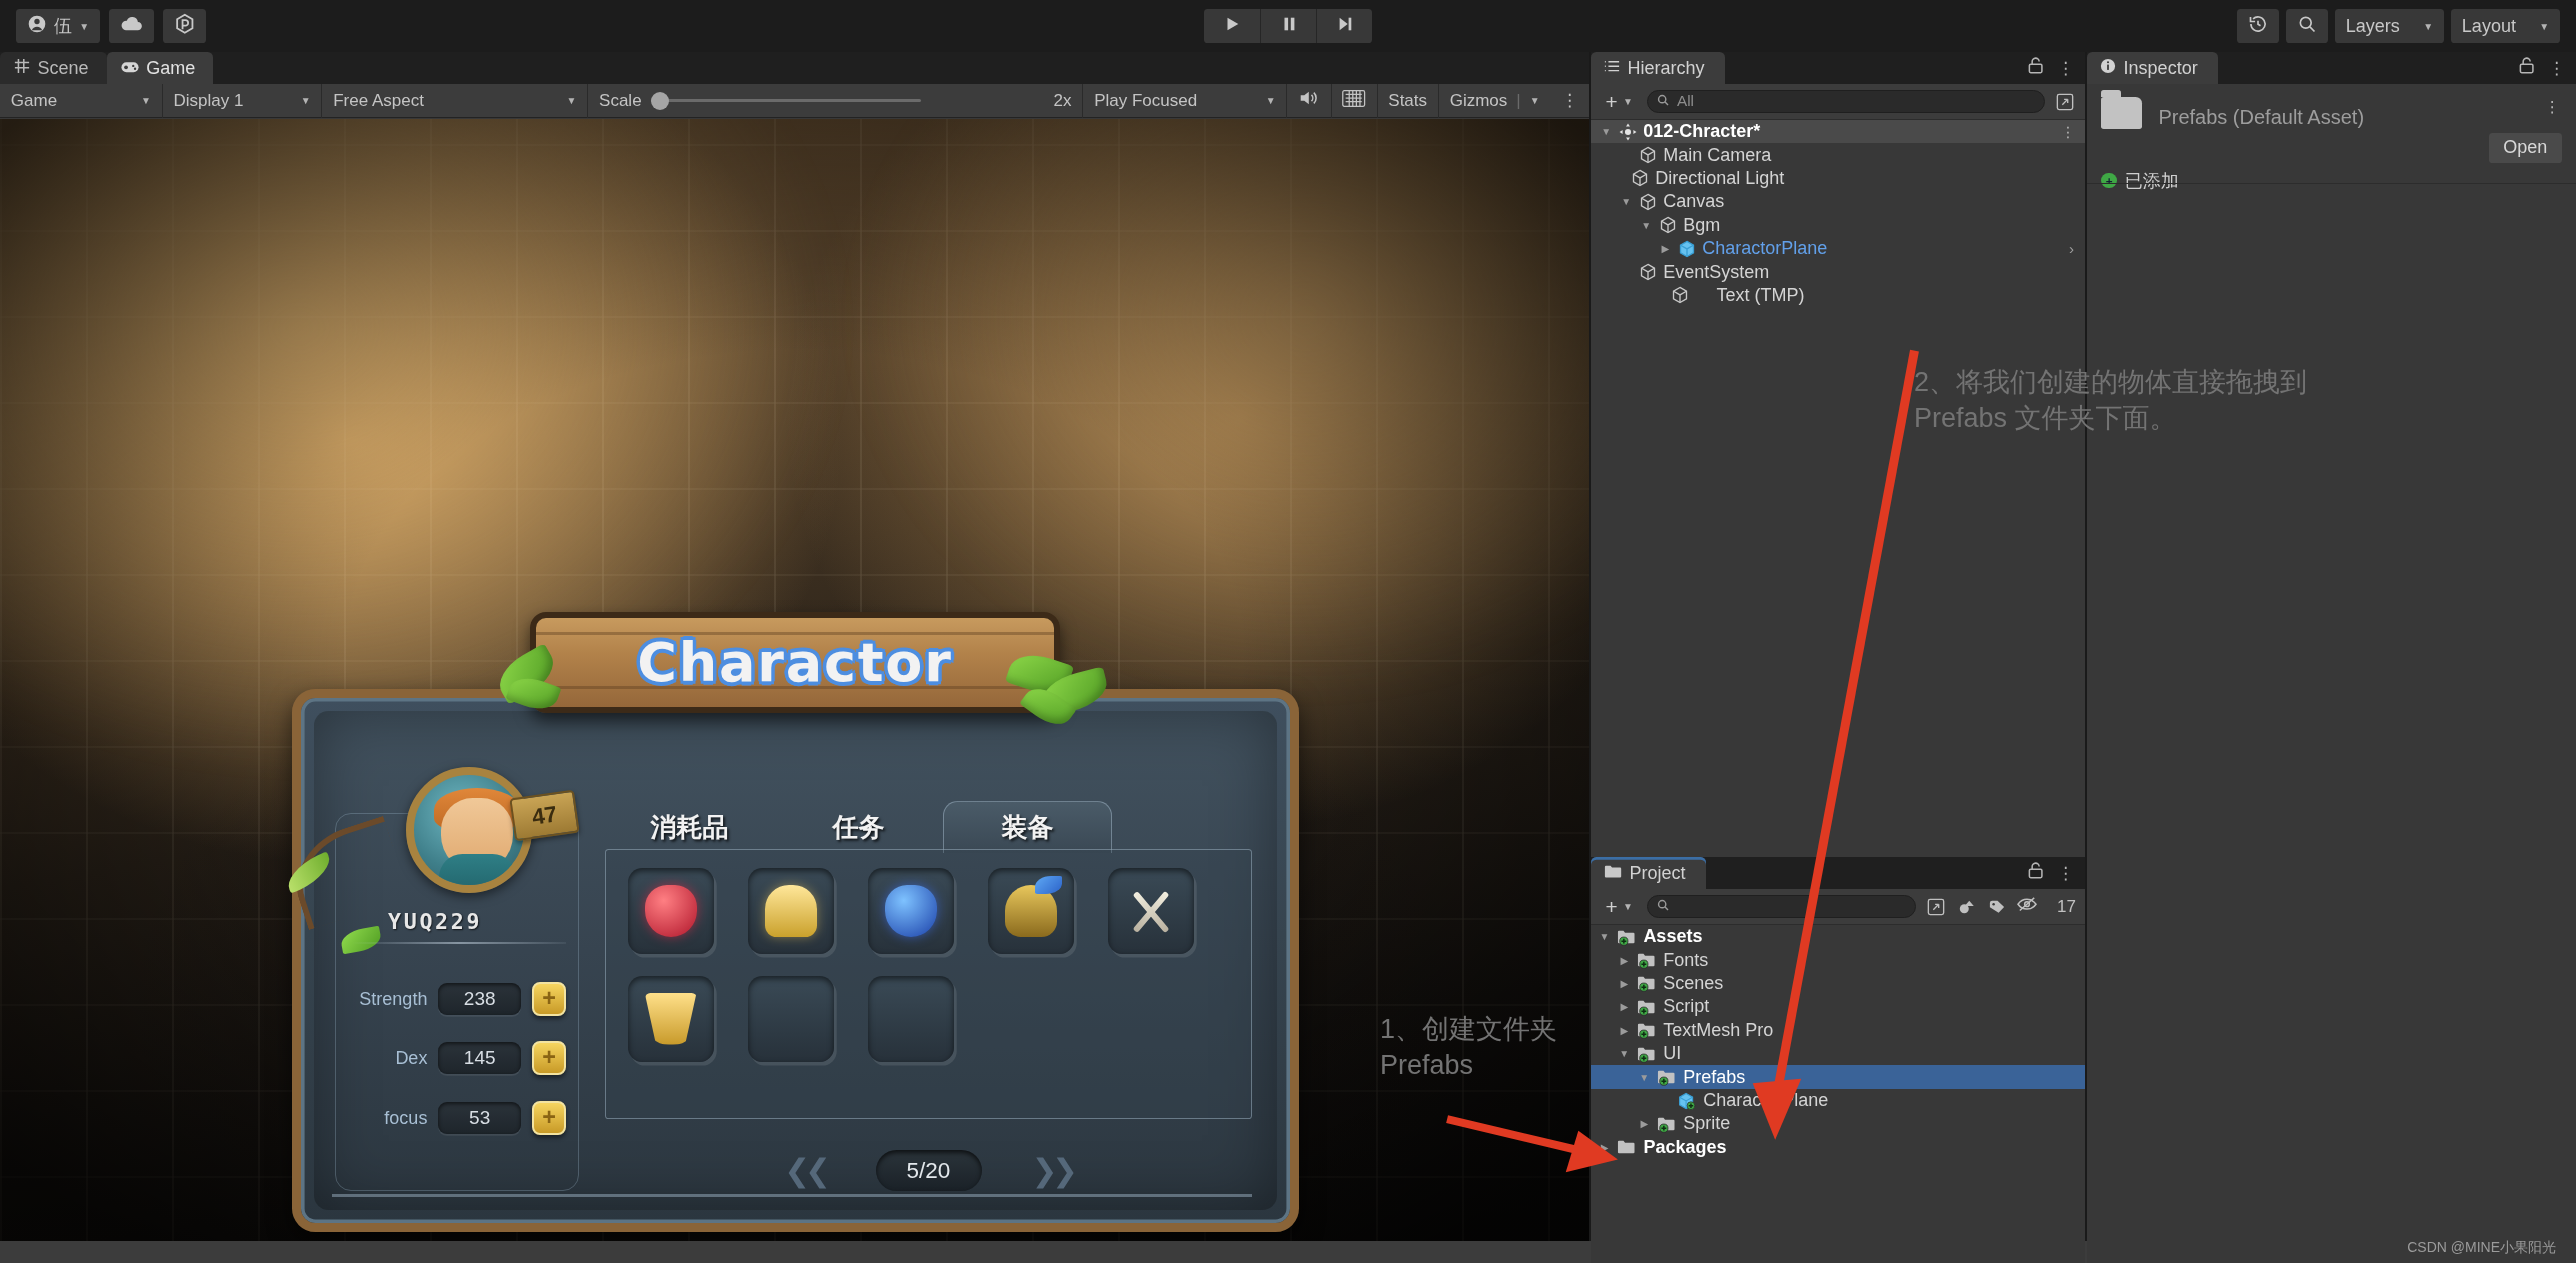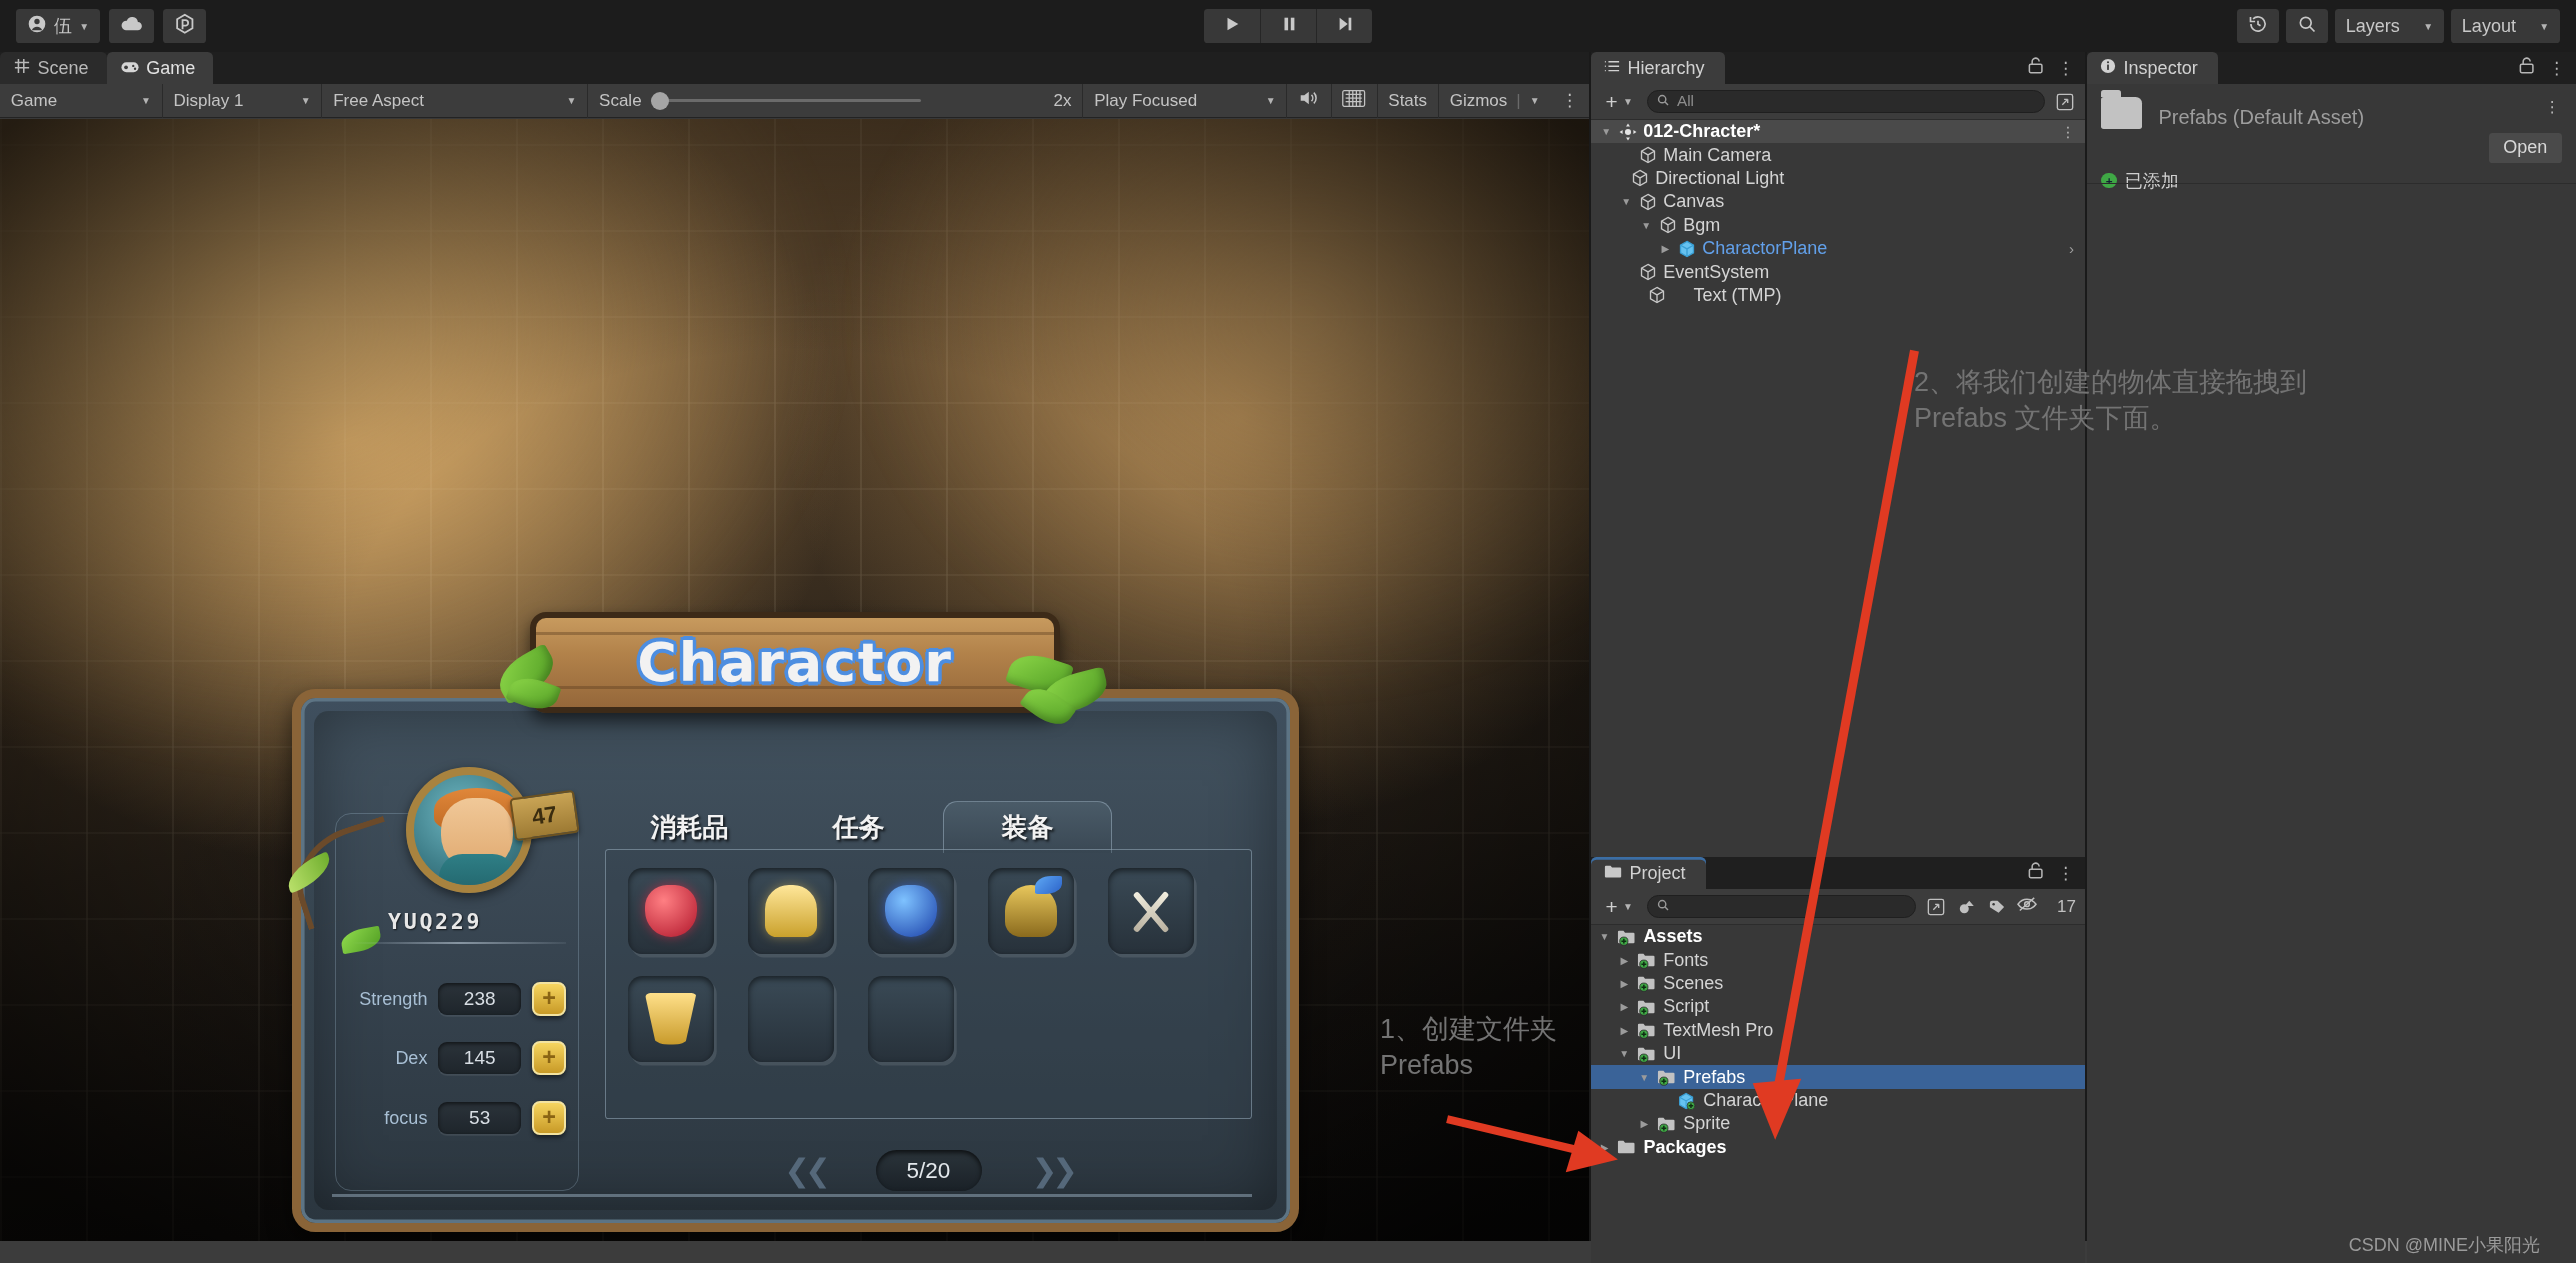--- a/index.html
+++ b/index.html
@@ -360,21 +360,21 @@
   
   .anno {
     position:absolute; color:#737373; font-size:27px; line-height:1.35;
     font-family:"Liberation Sans", sans-serif; white-space:pre-line; z-index:40;
   }
   #anno2 { left:1914px; top:364px; }
   #anno1 { left:1380px; top:1011px; }
   svg.arrowlayer { position:absolute; left:0; top:0; width:2576px; height:1264px; pointer-events:none; z-index:39; }
 
   #watermark {
-    position:absolute; right:36px; bottom:7.2px; font-size:18px; color:#9b9b9b; z-index:50;
+    position:absolute; right:20px; bottom:7.2px; font-size:14px; color:#9b9b9b; z-index:50;
   }
   #statusbar { position:absolute; left:0; bottom:0; width:2087px; height:23.4px; background:#3c3c3c; }
 </style>
 </head>
 <body>
 
 <div id="toolbar">
   <div id="tb-left">
     <div class="tb-btn">
       <span>
@@ -726,21 +726,21 @@
           <span class="chev-right">›</span>
         </div>
         <div class="trow" style="padding-left: 29px;">
           <span class="arrow"></span>
           <span class="cubeico"><svg width="18" height="18" viewBox="0 0 20 20" fill="none" stroke="#c8c8c8" stroke-width="1.5">
               <path d="M10 1.6l7.2 4.1v8.6L10 18.4 2.8 14.3V5.7z"></path>
               <path d="M2.9 5.8L10 9.9l7.1-4.1M10 9.9v8.5" fill="none"></path>
             </svg></span>
           <span>EventSystem</span>
         </div>
-        <div class="trow" style="padding-left: 16px; gap: 28px;">
+        <div class="trow" style="padding-left: 39px; gap: 28px;">
           <span class="arrow"></span>
           <span class="cubeico"><svg width="18" height="18" viewBox="0 0 20 20" fill="none" stroke="#c8c8c8" stroke-width="1.5">
               <path d="M10 1.6l7.2 4.1v8.6L10 18.4 2.8 14.3V5.7z"></path>
               <path d="M2.9 5.8L10 9.9l7.1-4.1M10 9.9v8.5" fill="none"></path>
             </svg></span>
           <span>Text (TMP)</span>
         </div>
       </div>
   </div>
 

